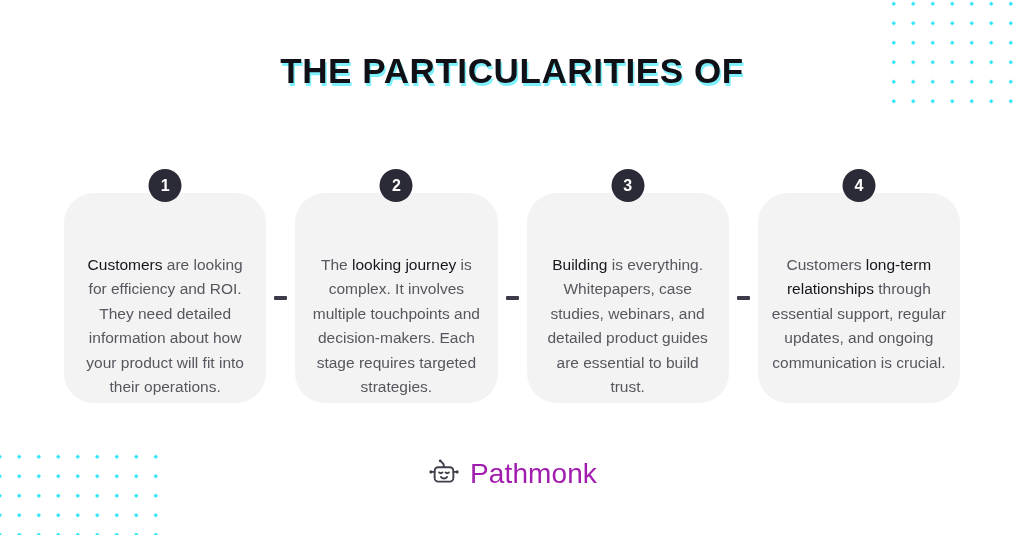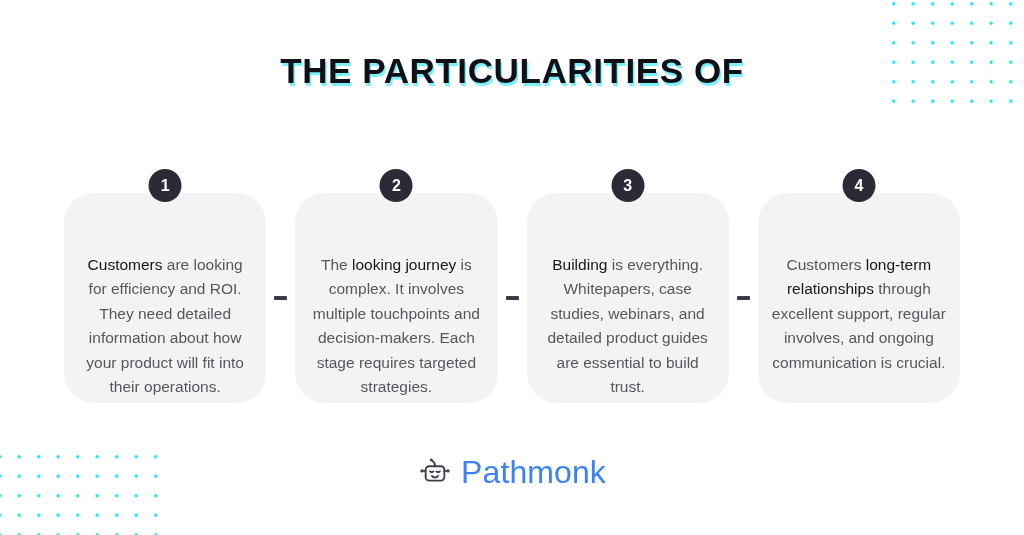--- a/index.html
+++ b/index.html
@@ -142,22 +142,22 @@
     justify-content: center;
     gap: 9px;
   }
   #robot-icon {
     display: block;
     width: 34px;
     height: 34px;
   }
   #brand-name {
     font-family: "Liberation Sans", sans-serif;
-    font-size: 32px;
-    color: #3b82f6;
+    font-size: 28px;
+    color: #a21caf;
     letter-spacing: 0.1px;
   }
 </style>
 </head>
 <body>
 
 <div id="slide">
 
   <div class="dot-grid" id="dots-top-right"></div>
   <div class="dot-grid" id="dots-bottom-left"></div>
@@ -190,21 +190,21 @@
         <div class="card">
           <p class="card-text"><b>Building</b><span> is everything. Whitepapers, case studies, webinars, and detailed product guides are essential to build trust.</span></p>
         </div>
       </div>
       <div class="connector">
         <i></i>
       </div>
       <div class="card-wrap">
         <div class="card-badge">4</div>
         <div class="card">
-          <p class="card-text"><span>Customers </span><b>long-term relationships</b><span> through excellent support, regular involves, and ongoing communication is crucial.</span></p>
+          <p class="card-text"><span>Customers </span><b>long-term relationships</b><span> through essential support, regular updates, and ongoing communication is crucial.</span></p>
         </div>
       </div>
     </div>
 
   <div id="footer-logo">
     <svg id="robot-icon" viewBox="0 0 40 40" xmlns="http://www.w3.org/2000/svg">
       <g fill="none" stroke="#3f3f4c" stroke-width="2.2" stroke-linecap="round" stroke-linejoin="round">
         <path d="M20 11.5 C20 9 18.6 6.6 16.6 5.6"></path>
         <circle cx="15.6" cy="4.6" r="1.7" fill="#3f3f4c" stroke="none"></circle>
         <rect x="9" y="12" width="22" height="17" rx="4.2"></rect>

